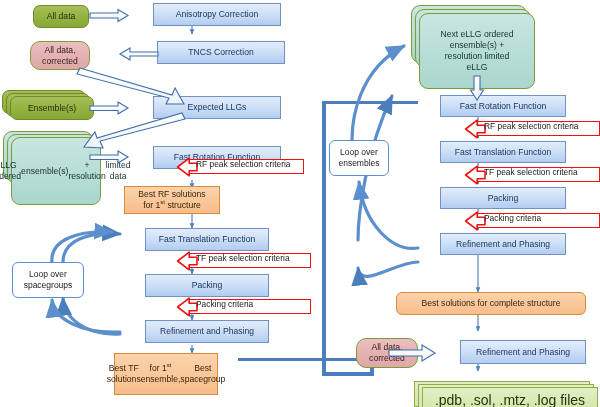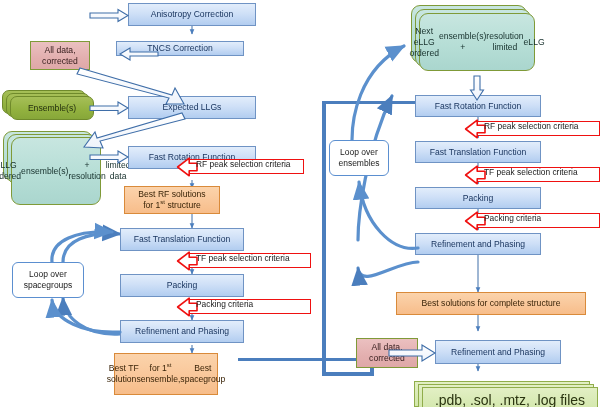--- a/index.html
+++ b/index.html
@@ -19,34 +19,35 @@
     font-size:8.5px;
     line-height:11px;
     z-index:5;
   }
   
   .proc{
     background:linear-gradient(180deg,#e2edfb 0%,#cfe0f7 45%,#b2cdf0 100%);
     border:0.8px solid #6f93c4;
     color:#16325c;
     font-size:8.6px;
+    margin-left:25px;
   }
   
   .green{
     background:linear-gradient(180deg,#a6bf58 0%,#92b13f 60%,#87a739 100%);
     border:1px solid #6f8a2b;
     border-radius:7px;
     color:#25300f;
     font-size:8.6px;
   }
   
   .pink{
     background:linear-gradient(180deg,#ebc0c0 0%,#e3afaf 60%,#dfa8a8 100%);
     border:1px solid #7f9a38;
-    border-radius:0;
+    border-radius:10px;
     color:#3a2020;
     font-size:8.6px;
   }
   
   .teal{
     background:linear-gradient(180deg,#c8e6e0 0%,#b6ded6 55%,#aad6ce 100%);
     border:1.2px solid #7f9a38;
     border-radius:9px;
     color:#16302c;
     font-size:8.6px;
@@ -149,20 +150,21 @@
       <path d="M418,262 C395,262 360,290 358,268" marker-end="url(#bluearrow)"></path>
     </g>
   </svg>
 
   <div class="conn" style="left:322px;top:101px;width:4px;height:275px;"></div>
   <div class="conn" style="left:322px;top:372px;width:52px;height:4px;"></div>
   <div class="conn" style="left:370px;top:360px;width:4px;height:16px;"></div>
   <div class="conn" style="left:238px;top:358px;width:136px;height:3px;"></div>
   <div class="conn" style="left:322px;top:101px;width:96px;height:3px;"></div>
 
+  <div class="node green" style="left:33px;top:5px;width:56px;height:23px;">All data</div>
 
   <svg class="overlay overlay-front" viewBox="0 0 600 407">
     <path d="M90,13 L118,13 L118,9.5 L128,15.5 L118,21.5 L118,18 L90,18 z" fill="url(#whitearrowg)" stroke="#3f6ea8" stroke-width="1.1"></path>
 
     <path d="M158,52 L130,52 L130,48 L120,54 L130,60 L130,56 L158,56 z" fill="url(#whitearrowg)" stroke="#3f6ea8" stroke-width="1.1"></path>
 
     <path d="M80,68 L172,95 L175,88 L184,104 L166,104 L169,98 L77,74 z" fill="url(#whitearrowg)" stroke="#3f6ea8" stroke-width="1.1"></path>
 
     <path d="M90,106 L118,106 L118,102 L128,108 L118,114 L118,110.5 L90,110.5 z" fill="url(#whitearrowg)" stroke="#3f6ea8" stroke-width="1.1"></path>
 
@@ -175,21 +177,21 @@
     <path d="M389,350 L422,350 L422,345 L435,353 L422,361 L422,356 L389,356 z" fill="url(#whitearrowg)" stroke="#3f6ea8" stroke-width="1.1"></path>
   </svg>
 
   <div class="node proc" style="left:128px;top:3px;width:128px;height:23px;">Anisotropy Correction</div>
 
   <div class="node pink" style="left:30px;top:41px;width:60px;height:29px;flex-direction:column;">
     <span>All data,</span>
     <span>corrected</span>
   </div>
 
-  <div class="node proc" style="left:116px;top:41px;width:128px;height:15px;">TNCS Correction</div>
+  <div class="node proc" style="left:132px;top:41px;width:128px;height:23px;">TNCS Correction</div>
 
   <div class="stack green" style="left:2px;top:90px;width:84px;height:24px;"></div>
   <div class="stack green" style="left:6px;top:93px;width:84px;height:24px;"></div>
   <div class="node green" style="left:10px;top:96px;width:84px;height:24px;">Ensemble(s)</div>
 
   <div class="node proc" style="left:128px;top:96px;width:128px;height:23px;">Expected LLGs</div>
 
   <div class="stack teal" style="left:3px;top:131px;width:90px;height:50px;"></div>
   <div class="stack teal" style="left:7px;top:134px;width:90px;height:50px;"></div>
   <div class="node teal" style="left:11px;top:137px;width:90px;height:68px;flex-direction:row;padding-left:10px;">
@@ -246,21 +248,21 @@
     <span>Best spacegroup</span>
   </div>
 
   <div class="node loop" style="left:12px;top:262px;width:72px;height:36px;flex-direction:column;">
     <span>Loop over</span>
     <span>spacegroups</span>
   </div>
 
   <div class="stack teal" style="left:411px;top:5px;width:116px;height:58px;"></div>
   <div class="stack teal" style="left:415px;top:9px;width:116px;height:58px;"></div>
-  <div class="node teal" style="left:419px;top:13px;width:116px;height:58px;flex-direction:row;">
+  <div class="node teal" style="left:419px;top:13px;width:116px;height:76px;flex-direction:column;">
     <span>Next eLLG ordered</span>
     <span>ensemble(s) +</span>
     <span>resolution limited</span>
     <span>eLLG</span>
   </div>
 
   <div class="node proc" style="left:415px;top:95px;width:126px;height:22px;">Fast Rotation Function</div>
 
   <div class="crit" style="left:464px;top:121px;width:136px;">
     <div class="body"></div>
@@ -285,21 +287,21 @@
   <div class="crit" style="left:464px;top:213px;width:136px;">
     <div class="body"></div>
     <svg width="22" height="22" viewBox="0 0 22 22">
       <path d="M1.6,11 L13.2,2.2 L13.2,7.2 L21,7.2 L21,14.8 L13.2,14.8 L13.2,19.8 z" fill="#ffffff" stroke="#ef1111" stroke-width="1.6" stroke-linejoin="round"></path>
     </svg>
     <span class="txt">Packing criteria</span>
   </div>
 
   <div class="node proc" style="left:415px;top:233px;width:126px;height:22px;">Refinement and Phasing</div>
 
-  <div class="node orange" style="left:396px;top:292px;width:190px;height:23px;">Best solutions for complete structure</div>
+  <div class="node orange" style="left:396px;top:292px;width:190px;height:23px;border-radius:6px;">Best solutions for complete structure</div>
 
   <div class="node pink" style="left:356px;top:338px;width:62px;height:30px;flex-direction:column;">
     <span>All data,</span>
     <span>corrected</span>
   </div>
 
   <div class="node proc" style="left:435px;top:340px;width:126px;height:24px;">Refinement and Phasing</div>
 
   <div class="stack lgreen" style="left:414px;top:373px;width:176px;height:26px;"></div>
   <div class="stack lgreen" style="left:418px;top:376px;width:176px;height:26px;"></div>

